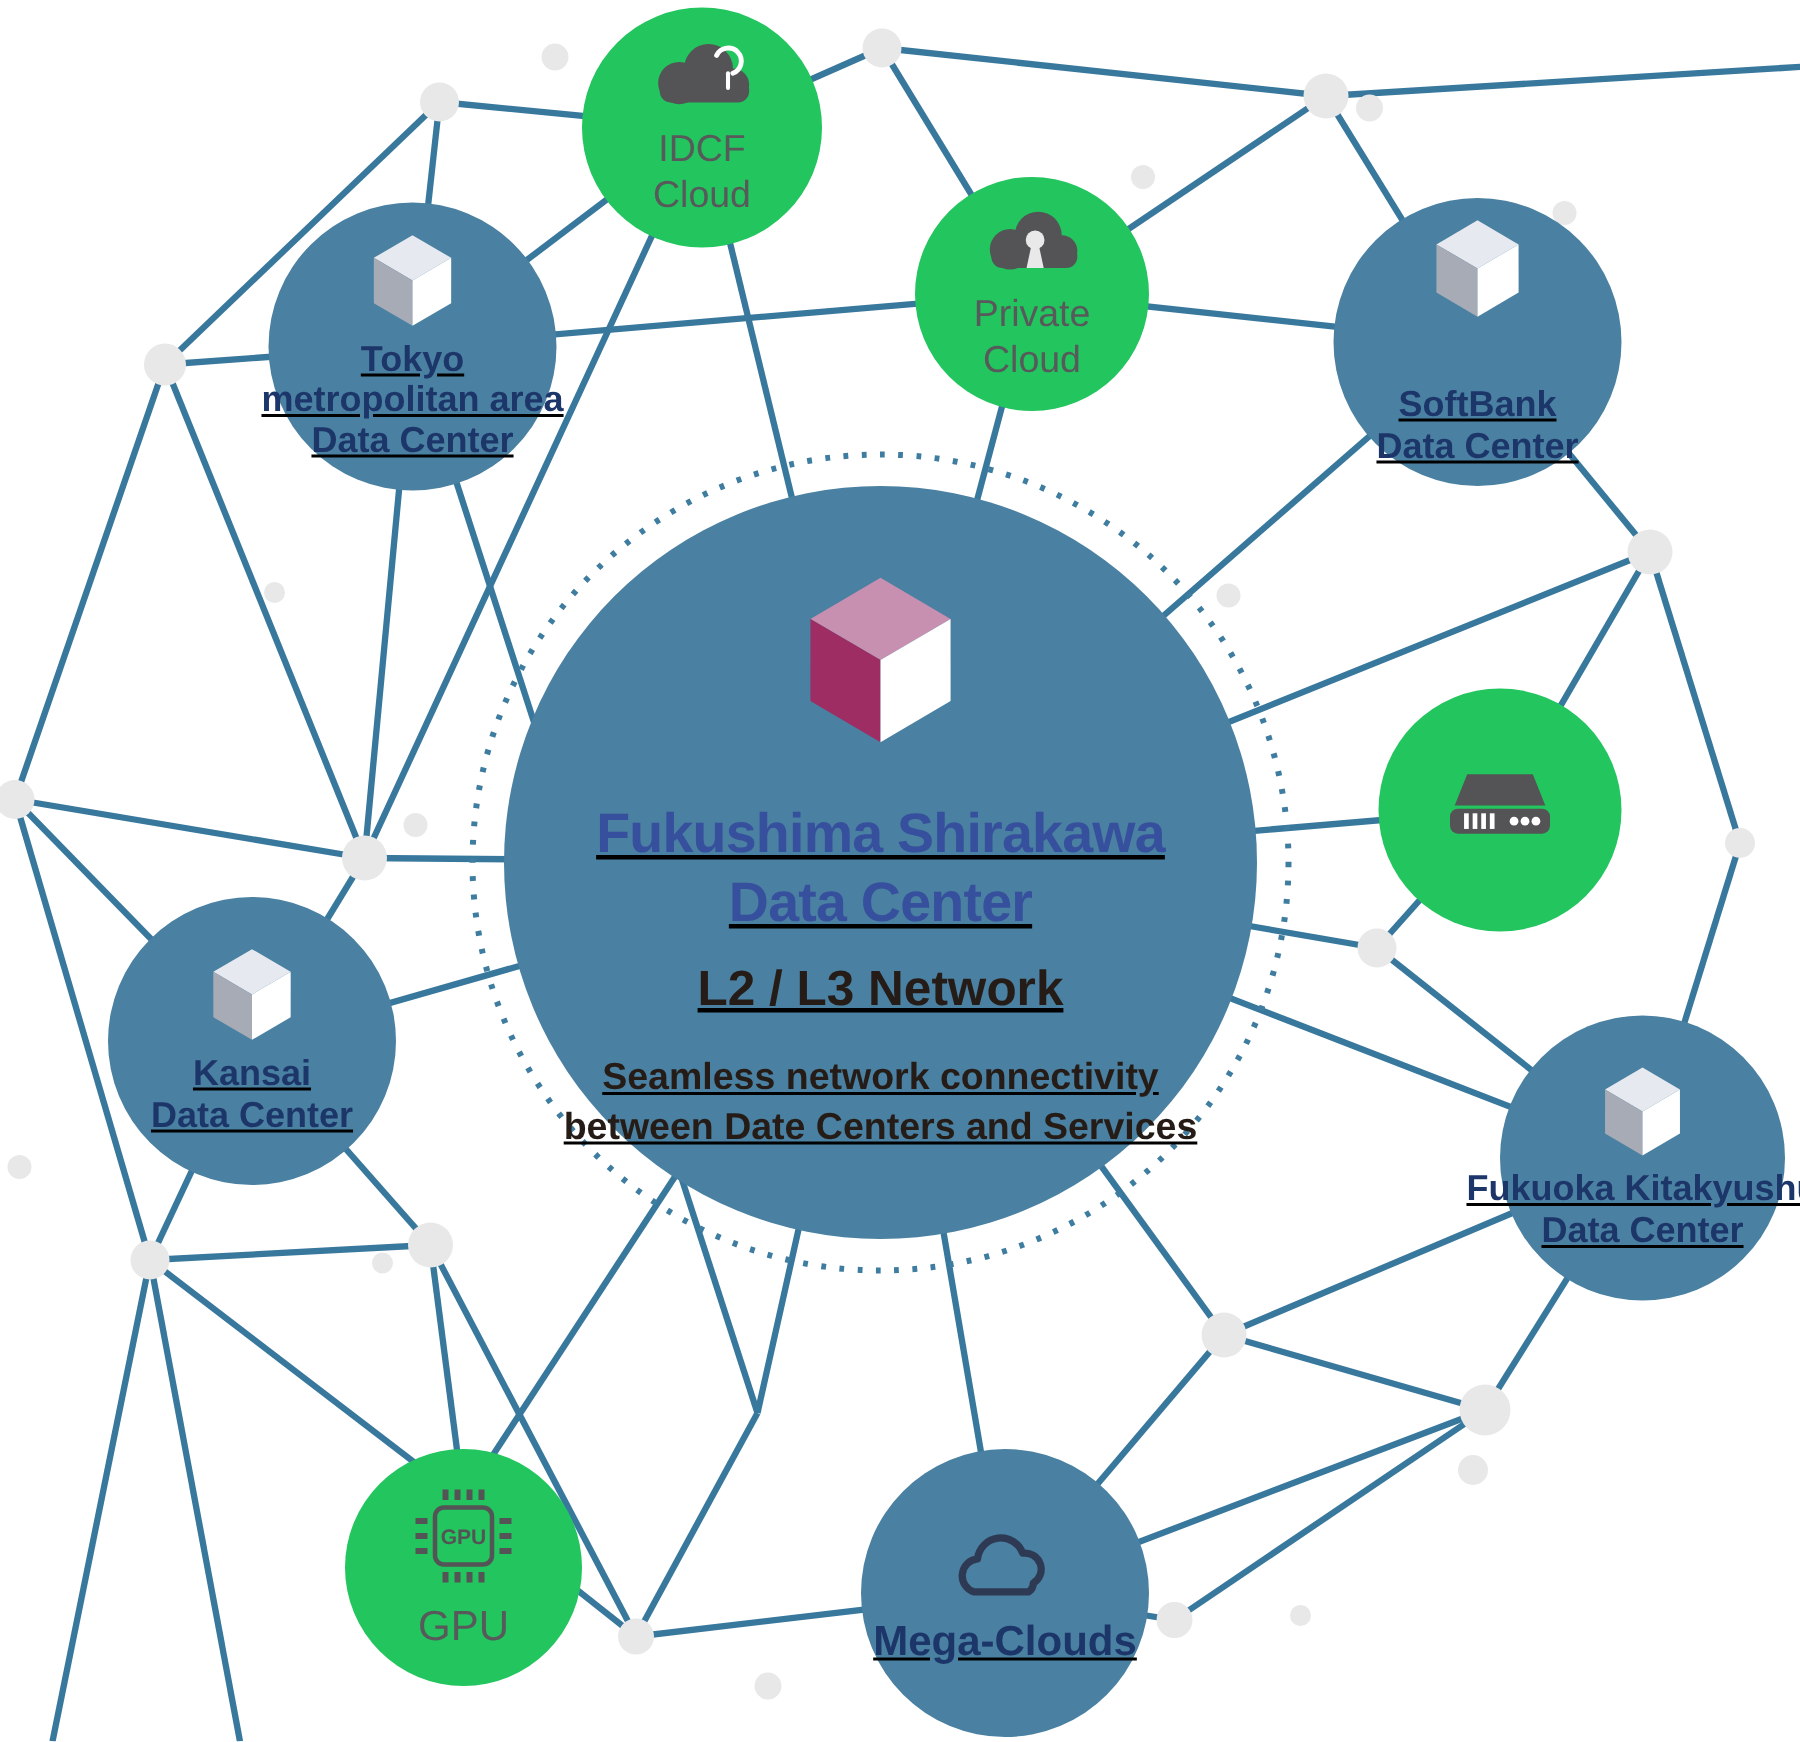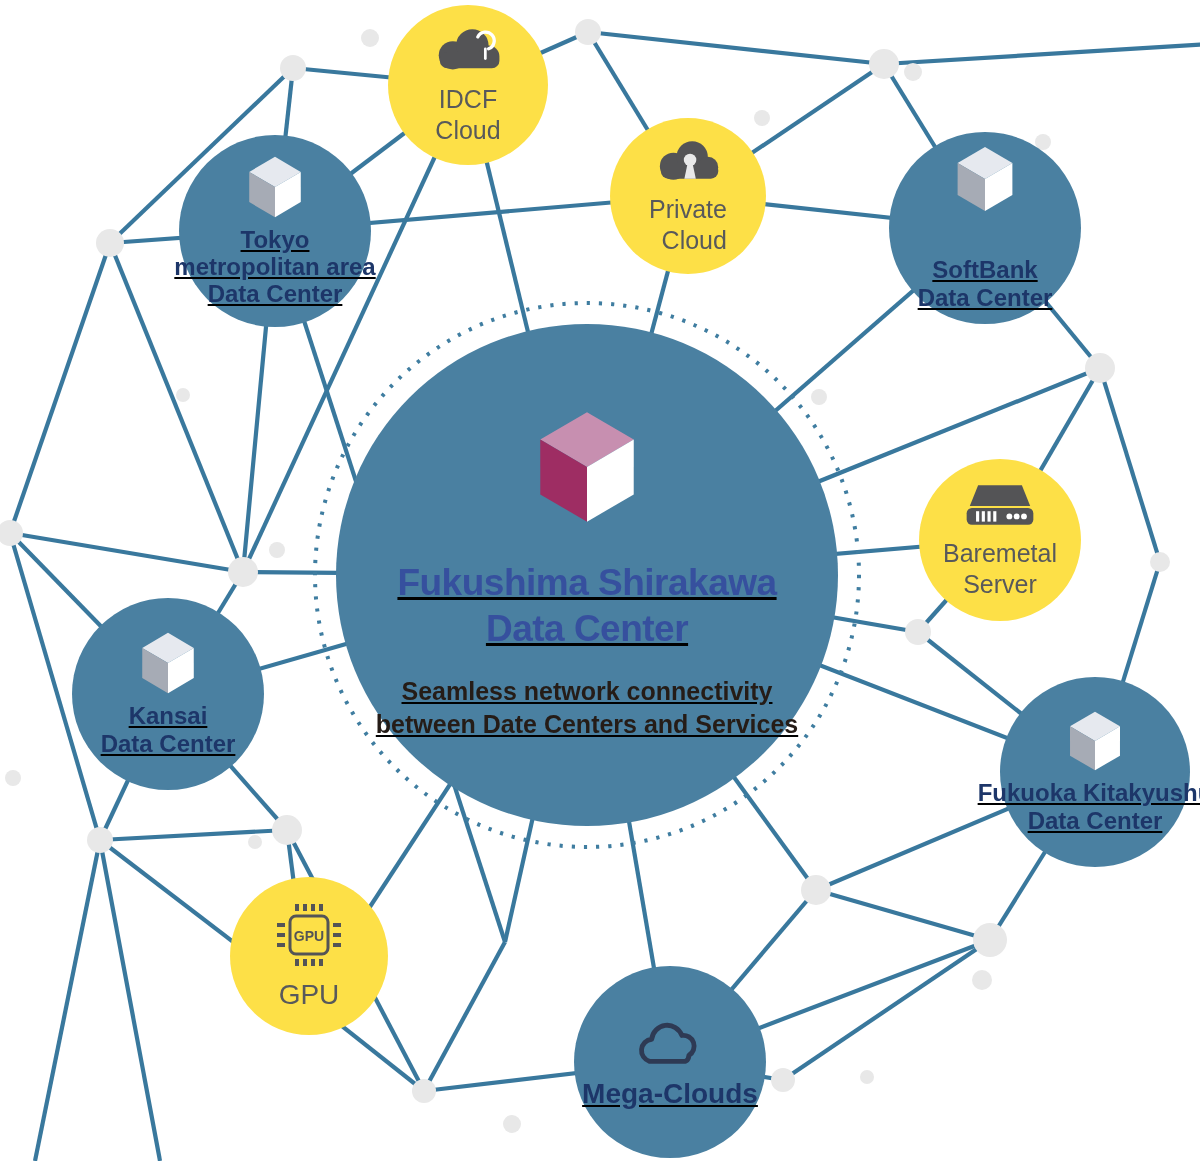--- a/index.html
+++ b/index.html
@@ -11,34 +11,34 @@
   .edge { stroke:#39789D; stroke-width:4.2; }
   .ring { fill:none; stroke:#3F7DA0; stroke-width:4; stroke-dasharray:3.2 9; }
   .vdot { fill:#E8E8E8; }
 
   .node {
     position:absolute; border-radius:50%;
     display:flex; flex-direction:column; align-items:center; justify-content:center;
     text-align:center;
   }
   .node.blue { background:#4A80A1;text-decoration:underline; }
-  .node.gray { background:#fde047; }
+  .node.gray { background:#22c55e; }
   .icon { flex:0 0 auto; margin-bottom:7px; }
   .label { white-space:pre-line; width:max-content; }
   .label.navy { color:#1D3669; font-weight:bold; font-size:24px; line-height:1.13; }
   .label.grey { color:#58595B; font-size:25px; line-height:1.22; }
 
   #idcf      { left:388px; top:5px;   width:160px; height:160px; }
-  #private   { left:610px; top:118px; width:156px; height:156px;text-align:right; }
+  #private   { left:610px; top:118px; width:156px; height:156px; }
   #softbank  { left:889px; top:132px; width:192px; height:192px;gap:36px; }
   #tokyo     { left:179px; top:135px; width:192px; height:192px; }
   #baremetal { left:919px; top:459px; width:162px; height:162px; }
   #kansai    { left:72px;  top:598px; width:192px; height:192px; }
   #fukuoka   { left:1000px;top:677px; width:190px; height:190px; }
-  #gpu       { left:230px; top:877px; width:158px; height:158px; }
+  #gpu       { left:230px; top:966px; width:158px; height:158px; }
   #other     { left:409px; top:846px; width:192px; height:192px; }
   #mega      { left:574px; top:966px; width:192px; height:192px; }
   #hub       { left:336px; top:324px; width:502px; height:502px; }
 
   .hub-title   { font-size:37px; font-weight:bold; color:#36509E; line-height:1.22;
                  white-space:pre-line; margin-top:28px; letter-spacing:-0.5px; }
   .hub-network { font-size:33px; font-weight:bold; color:#251C17; margin-top:16px; }
   .hub-sub     { font-size:25px; font-weight:bold; color:#251C17; line-height:1.32;
                  margin-top:24px; white-space:pre-line; }
 </style>
@@ -147,20 +147,21 @@
   </svg>
 
   <div class="node blue" id="hub">
     <svg class="icon" width="104" height="116" viewBox="0 0 64 72">
       <polygon points="32,2 61,19 32,36 3,19" fill="#C78FB0"></polygon>
       <polygon points="3,19 32,36 32,70 3,53" fill="#9E2D63"></polygon>
       <polygon points="32,36 61,19 61,53 32,70" fill="#FFFFFF"></polygon>
     </svg>
     <div class="hub-title">Fukushima Shirakawa
 Data Center</div>
+    <div class="hub-network">L2 / L3 Network</div>
     <div class="hub-sub">Seamless network connectivity
 between Date Centers and Services</div>
   </div>
 
   <div class="node gray" id="idcf">
     <svg class="icon" width="78" height="52" viewBox="0 0 72 48">
       <g fill="#545456">
         <circle cx="22" cy="28" r="13"></circle>
         <circle cx="40" cy="19" r="15"></circle>
         <circle cx="55" cy="29" r="10"></circle>
@@ -216,22 +217,20 @@
       <g fill="#FFFFFF">
         <rect x="13" y="29" width="3" height="10"></rect>
         <rect x="18.5" y="29" width="3" height="10"></rect>
         <rect x="24" y="29" width="3" height="10"></rect>
         <rect x="29.5" y="29" width="3" height="10"></rect>
         <circle cx="45" cy="34" r="2.8"></circle>
         <circle cx="52" cy="34" r="2.8"></circle>
         <circle cx="59" cy="34" r="2.8"></circle>
       </g>
     </svg>
-    <div class="label grey">Baremetal
-Server</div>
   </div>
 
   <div class="node blue" id="kansai">
     <svg class="icon" width="60" height="64" viewBox="0 0 64 72">
       <polygon points="32,2 61,19 32,36 3,19" fill="#E6E9EF"></polygon>
       <polygon points="3,19 32,36 32,70 3,53" fill="#A6ABB5"></polygon>
       <polygon points="32,36 61,19 61,53 32,70" fill="#FFFFFF"></polygon>
     </svg>
     <div class="label navy">Kansai
 Data Center</div>

